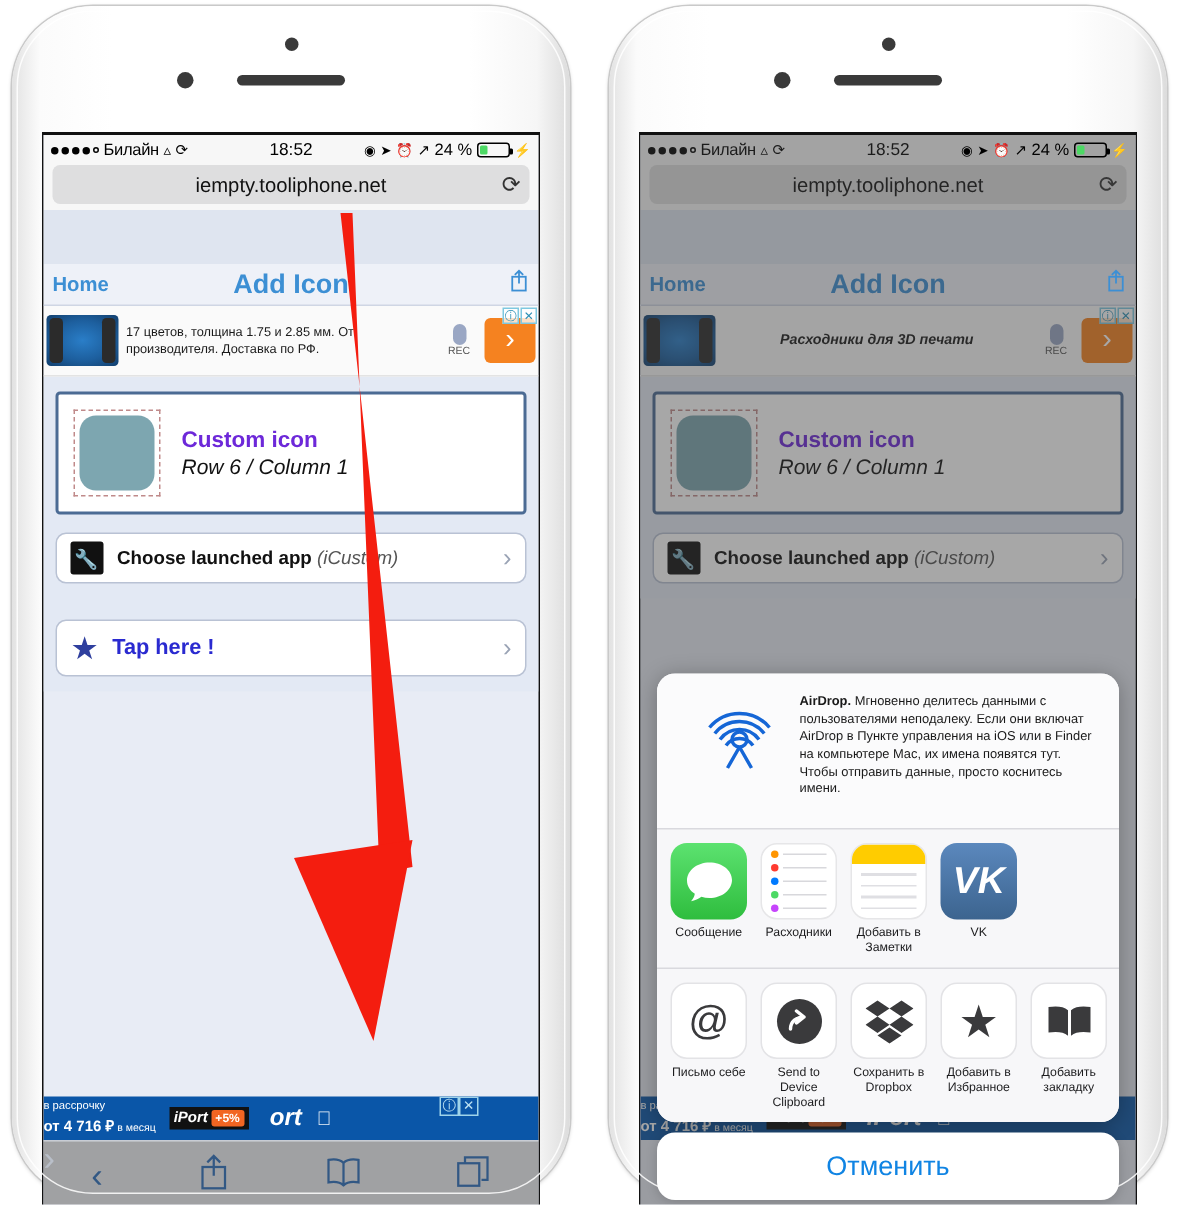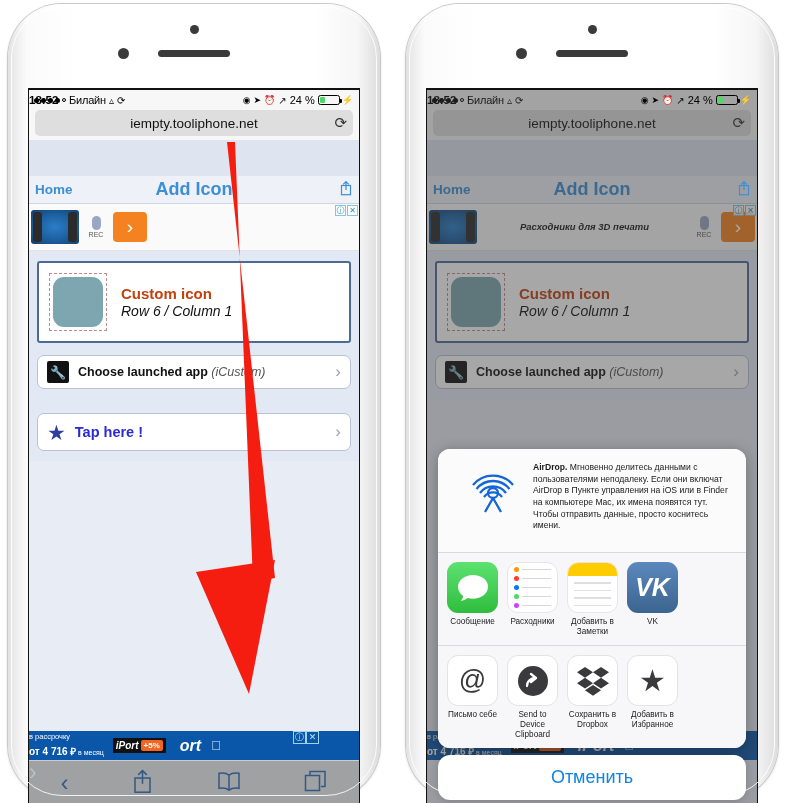--- a/index.html
+++ b/index.html
@@ -47,21 +47,21 @@
   
   .statusbar{
     height:20px; background:#f7f7f7; display:flex; align-items:center;
     padding:0 5px; font-size:11px; color:#000; position:relative;
   }
   .sb-left{ display:flex; align-items:center; gap:3px; }
   .dots{ display:flex; gap:2px; align-items:center; }
   .dots i{ width:5px; height:5px; border-radius:50%; background:#000; display:block; }
   .dots i.hollow{ background:transparent; border:1px solid #000; width:4px;height:4px; }
   .carrier{ font-size:11px; letter-spacing:-.2px; }
-  .sb-mid{ position:absolute; left:0; right:0; font-size:11.5px; font-weight:700; }
+  .sb-mid{ position:absolute; left:0; right:0; text-align:center; font-size:11.5px; font-weight:400; }
   .sb-right{ margin-left:auto; display:flex; align-items:center; gap:3px; font-size:11px; z-index:2;}
   .batt{ width:22px; height:10px; border:1px solid #000; border-radius:2.5px; position:relative; padding:1px; }
   .batt::after{ content:""; position:absolute; right:-3px; top:3px; width:2px;height:4px;background:#000;border-radius:0 1px 1px 0;}
   .batt span{ display:block; height:100%; width:28%; background:#4cd964; border-radius:1px; }
 
   
   .urlbar{ height:30px; background:#f7f7f7; display:flex; align-items:center;
            padding:0 6px 4px 6px; }
   .urlfield{ flex:1; height:26px; background:#dededf; border-radius:5px;
              display:flex; align-items:center; justify-content:center;
@@ -97,21 +97,21 @@
   .adbadges span{ width:11px;height:11px;border:1px solid #7ec8e0;color:#2b8fb5;
                   font-size:8px;line-height:9px;text-align:center;background:rgba(255,255,255,.75);}
 
   
   .content{ padding:10px 8px; background:#e3e9f4; }
   .card{ background:#fff; border:2px solid #4b6b94; border-radius:3px;
          display:flex; align-items:center; gap:14px; padding:10px 10px; }
   .iconbox{ width:58px; height:58px; border:1px dashed #c08a8a;
             display:flex; align-items:center; justify-content:center; flex:0 0 58px; }
   .iconsq{ width:50px; height:50px; border-radius:11px; background:#7da6b0; }
-  .card-title{ font-size:15px; font-weight:bold; color:#c2410c; }
+  .card-title{ font-size:15px; font-weight:bold; color:#6d28d9; }
   .card-sub{ font-size:14px; font-style:italic; color:#111; margin-top:1px; }
 
   .rowbtn{ margin-top:12px; background:#fff; border:1px solid #b9c2d4; border-radius:7px;
            height:34px; display:flex; align-items:center; padding:0 9px; gap:9px; }
   .rowbtn .chev{ margin-left:auto; color:#9aa3b5; font-size:17px; }
   .wrench{ width:22px;height:22px;background:#111;border-radius:2px;
            display:flex;align-items:center;justify-content:center;color:#fff;font-size:13px;}
   .rowbtn .lbl{ font-size:12.5px; font-weight:bold; color:#111; }
   .rowbtn .lbl em{ font-weight:normal; color:#555; }
   .rowbtn.tap{ margin-top:24px; height:38px; }
@@ -223,20 +223,21 @@
         <span class="share">
           <svg width="14" height="16" viewBox="0 0 14 16" fill="none" stroke="#3c8fd4" stroke-width="1.2">
             <rect x="2.5" y="5.5" width="9" height="9.2"></rect>
               <path d="M7 1.5v8.5M4.2 4.3L7 1.5l2.8 2.8"></path>
           </svg>
         </span>
       </div>
 
       <div class="topad">
         <div class="spool"></div>
+        <div class="adtext">17 цветов, толщина 1.75 и 2.85 мм. От производителя. Доставка по РФ.</div>
         <div class="rec">
           <div class="mic"></div><span>REC</span>
         </div>
         <div class="adbtn">›</div>
         <div class="adbadges">
           <span>ⓘ</span>
           <span>✕</span>
         </div>
       </div>
 
@@ -516,20 +517,28 @@
                   </svg>
                 </div>
                 <div class="nm">Сохранить в Dropbox</div>
               </div>
 
               <div class="app act">
                 <div class="sq" style="font-size:30px;">★</div>
                 <div class="nm">Добавить в Избранное</div>
               </div>
 
+              <div class="app act">
+                <div class="sq">
+                  <svg width="30" height="24" viewBox="0 0 30 24" fill="#3a3a3c">
+                    <path d="M14 4.5C11 2 6.5 1.6 1 2.4v17C6.5 18.6 11 19 14 21.5zM16 4.5C19 2 23.5 1.6 29 2.4v17c-5.5-.8-10-.4-13 2.1z"></path>
+                  </svg>
+                </div>
+                <div class="nm">Добавить закладку</div>
+              </div>
 
             </div>
           </div>
         </div>
 
         <div class="cancel">Отменить</div>
       </div>
 
     </div>
   </div>

